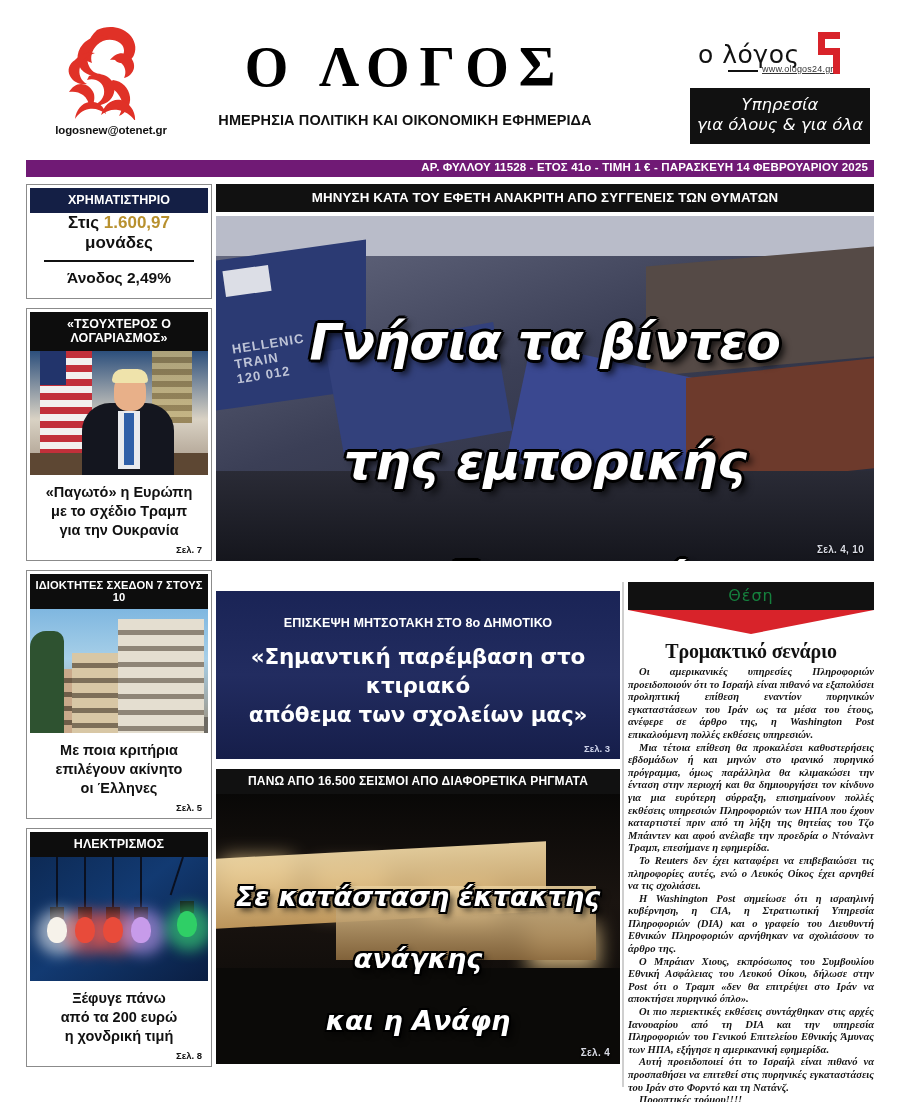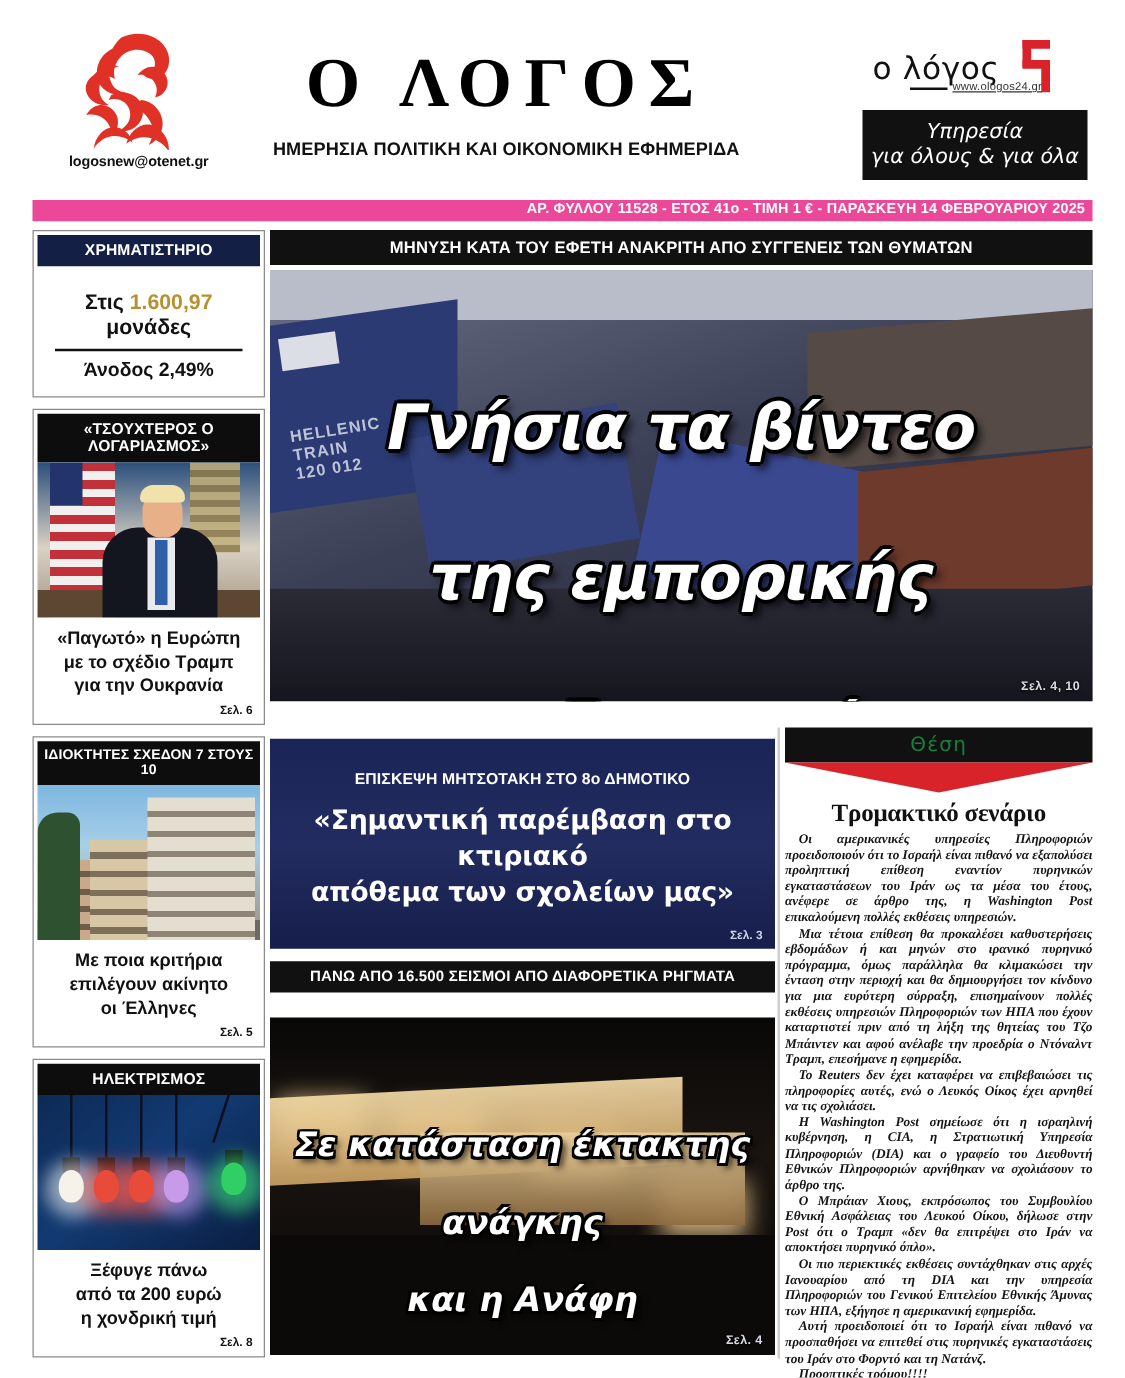--- a/index.html
+++ b/index.html
@@ -43,38 +43,38 @@
     position:absolute;left:72px;top:28px;font-size:9px;color:#333;letter-spacing:0.2px;text-decoration:underline;
   }
   .brand-tag{
     margin-top:2px;background:#111;color:#fff;text-align:center;
     padding:7px 4px 9px 4px;font-style:italic;font-size:16.5px;line-height:20px;
     font-family:"DejaVu Sans", sans-serif;
   }
 
   
   .redbar{
-    position:absolute;left:26px;top:160px;width:848px;height:17px;background:#ec4899;
+    position:absolute;left:26px;top:160px;width:848px;height:17px;background:#701a75;
   }
   .redbar .rb-text{
     position:absolute;right:6px;top:1px;color:#fff;font-size:11.5px;font-weight:bold;
     letter-spacing:0.15px;white-space:nowrap;
   }
 
   
   .sidebar{position:absolute;left:26px;top:184px;width:186px;}
   .sb-box{border:1px solid #8b8b8b;background:#fff;margin-bottom:9px;padding:3px;}
   .sb-head{
     color:#fff;text-align:center;font-weight:bold;font-size:12.5px;
     padding:5px 2px 6px 2px;letter-spacing:0.1px;
   }
   .sb-head.navy{background:#141f45;}
   .sb-head.black{background:#0d0d0d;}
   .sb-head.small{font-size:11.2px;}
-  .sb-body{padding:19px 4px 8px 4px;text-align:center;}
+  .sb-body{padding:0 4px 8px 4px;text-align:center;}
   .sb-line1{font-size:17px;font-weight:bold;color:#111;}
   .sb-line1 .num{color:#b8912f;}
   .sb-div{height:2px;background:#111;margin:7px 10px 7px 10px;}
   .sb-line2{font-size:15.5px;font-weight:bold;color:#111;}
 
   .sb-photo{width:100%;height:124px;display:block;overflow:hidden;position:relative;}
   .sb-cap{
     text-align:center;font-size:14.5px;line-height:19px;font-weight:bold;color:#111;
     padding:8px 2px 2px 2px;
   }
@@ -170,21 +170,21 @@
     padding:24px 14px 0 14px;letter-spacing:.1px;
   }
   .blue-head{
     text-align:center;color:#fff;font-weight:bold;font-size:21.5px;line-height:29px;
     padding:10px 6px 0 6px;letter-spacing:-0.2px;
     font-family:"DejaVu Sans", sans-serif;
   }
   .blue-pg{position:absolute;right:10px;bottom:5px;color:#cfd4ea;font-size:9.5px;font-weight:bold;}
 
   .anafi-photo{
-    position:relative;width:404px;height:270px;margin-top:20px;overflow:hidden;
+    position:relative;width:404px;height:270px;margin-top:0;overflow:hidden;
   }
   .anafi-head{
     position:absolute;left:0;top:72px;width:404px;text-align:center;
     font-family:"DejaVu Sans", sans-serif;
     font-style:italic;font-weight:bold;color:#fff;
     font-size:27px;line-height:62px;
     text-shadow:
        2px 0 0 #000,-2px 0 0 #000,0 2px 0 #000,0 -2px 0 #000,
        2px 2px 0 #000,-2px 2px 0 #000,2px -2px 0 #000,-2px -2px 0 #000,
        4px 4px 6px rgba(0,0,0,.85);
@@ -291,21 +291,21 @@
         <div class="shirt"></div>
         <div class="tie"></div>
         <div class="face"></div>
         <div class="hair"></div>
       </div>
       <div class="sb-cap">
         <div>«Παγωτό» η Ευρώπη</div>
         <div>με το σχέδιο Τραμπ</div>
         <div>για την Ουκρανία</div>
       </div>
-      <div class="sb-pg">Σελ. 6</div>
+      <div class="sb-pg">Σελ. 7</div>
     </div>
 
     <div class="sb-box">
       <div class="sb-head black small">ΙΔΙΟΚΤΗΤΕΣ ΣΧΕΔΟΝ 7 ΣΤΟΥΣ 10</div>
       <div class="sb-photo ph-build">
         <div class="road"></div>
         <div class="b3"></div>
         <div class="b2"></div>
         <div class="b1"></div>
         <div class="tree"></div>

